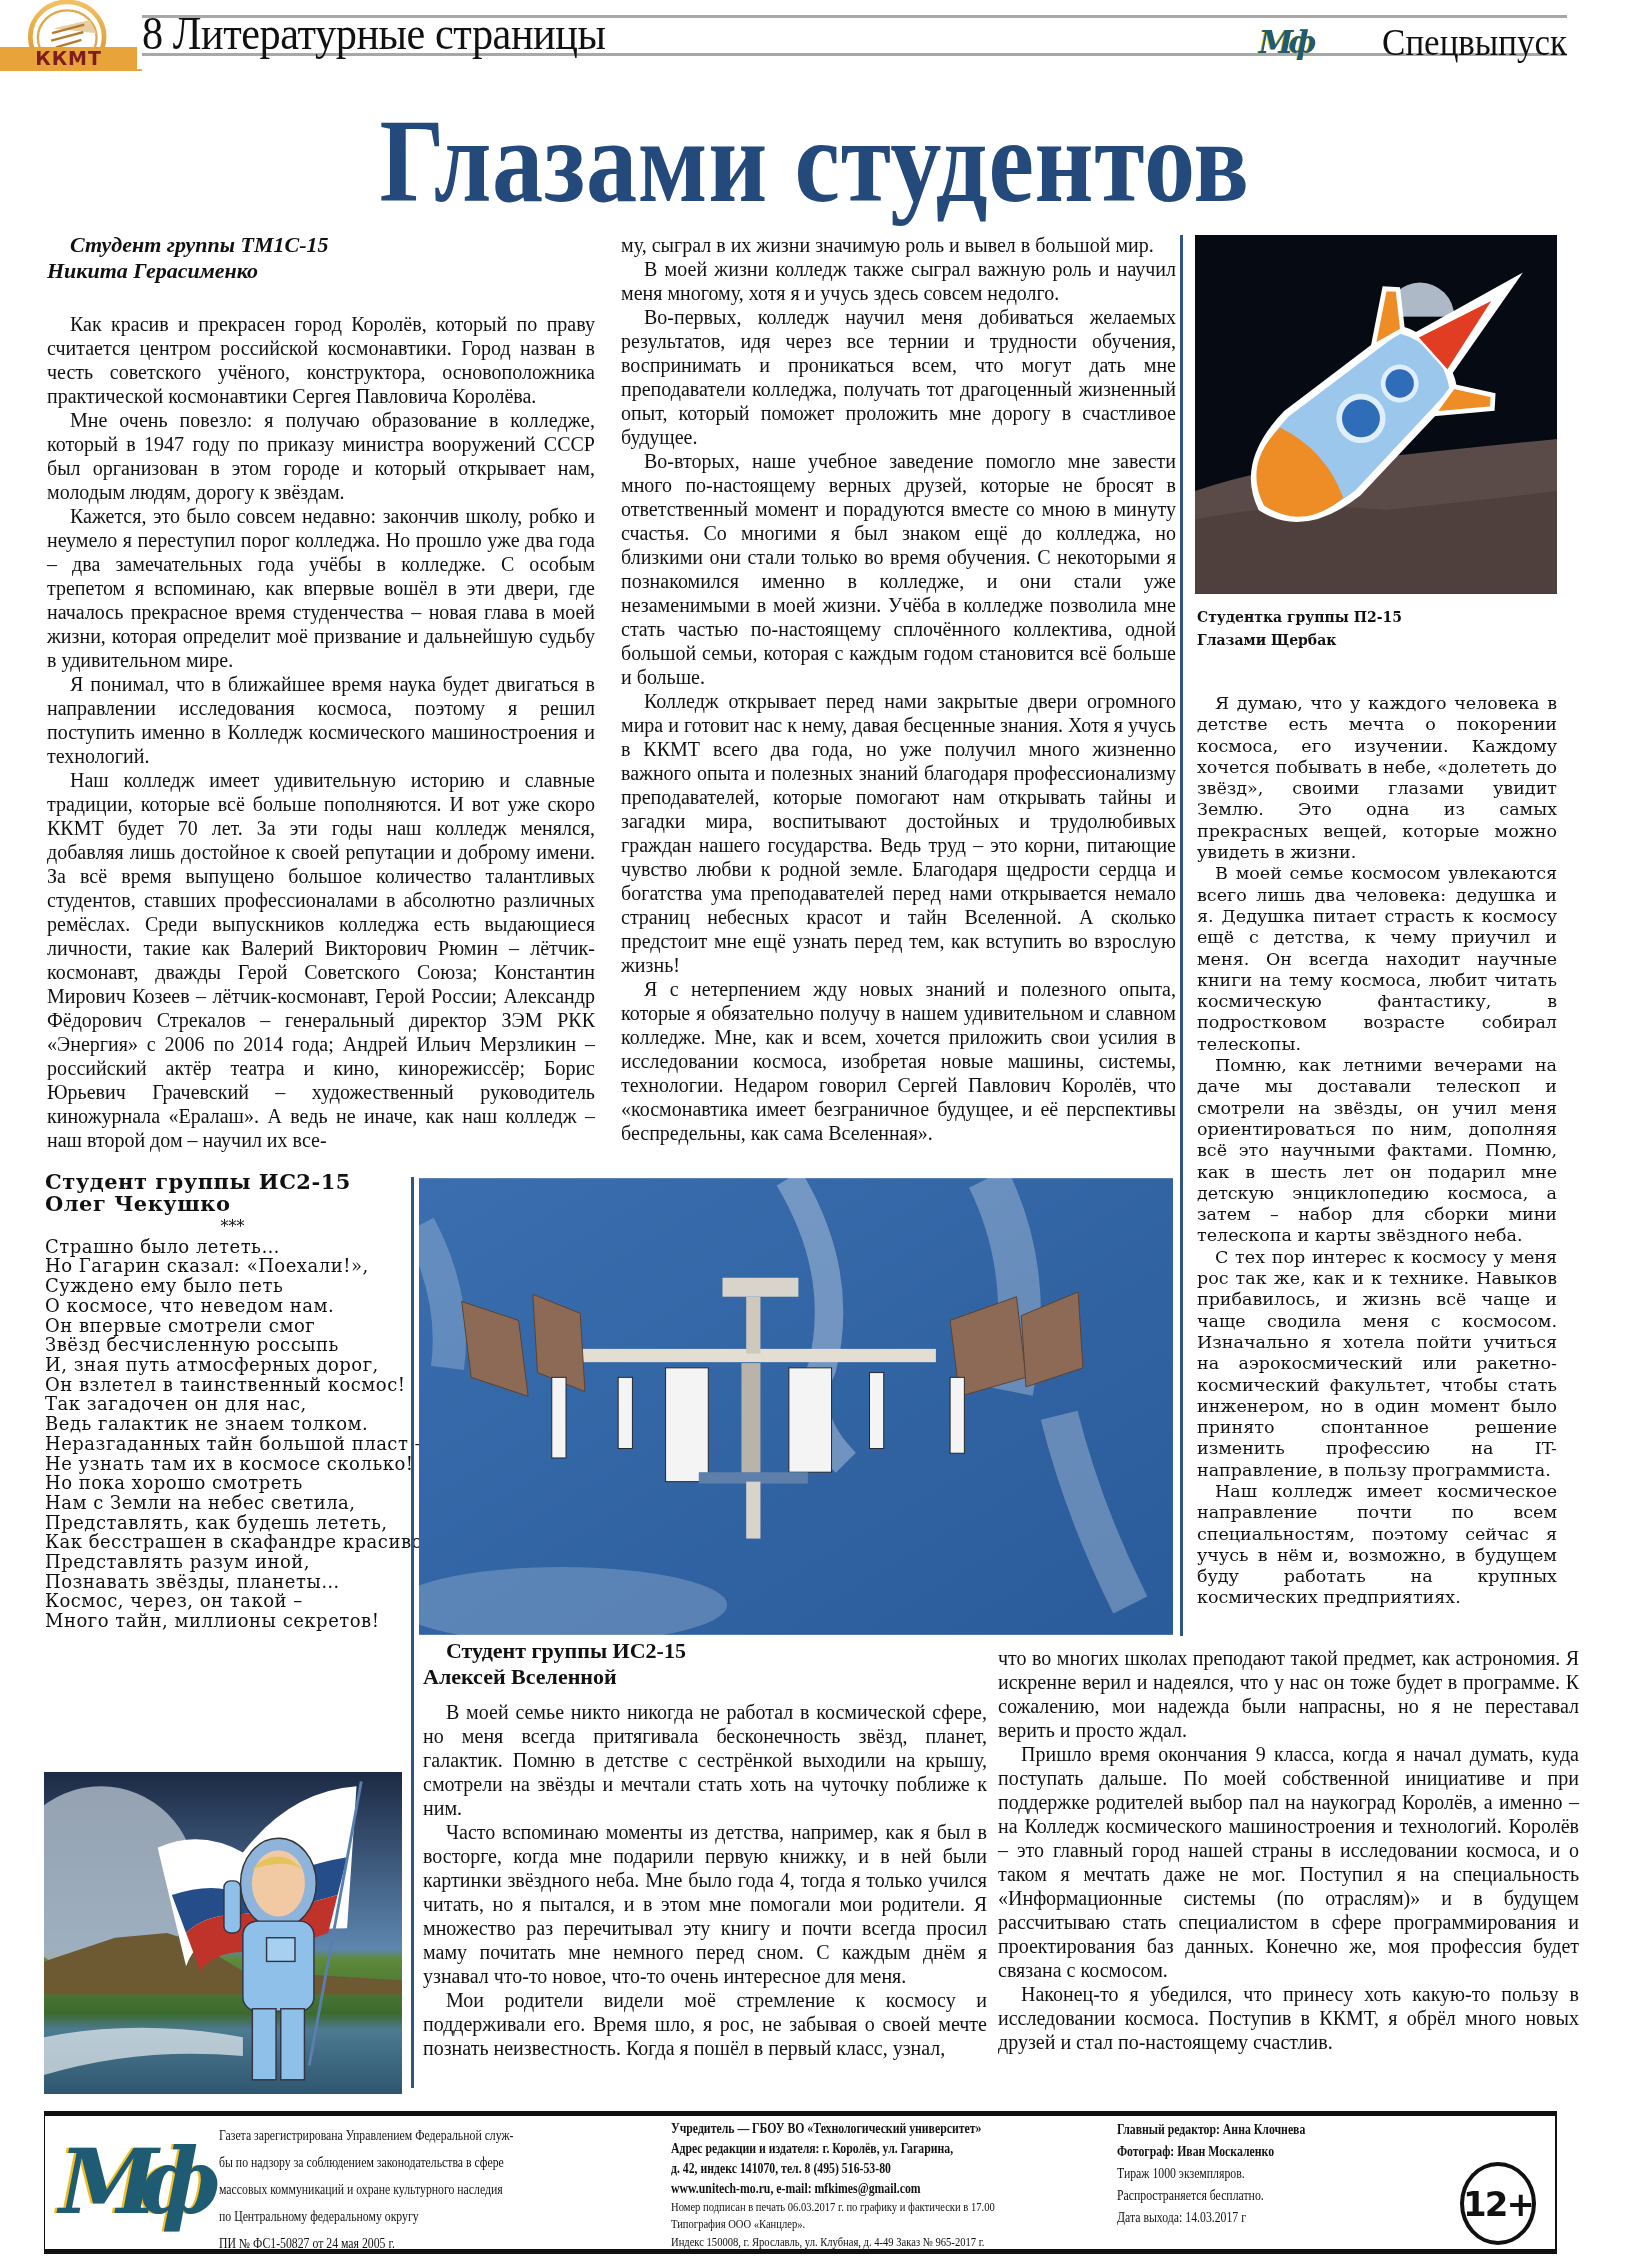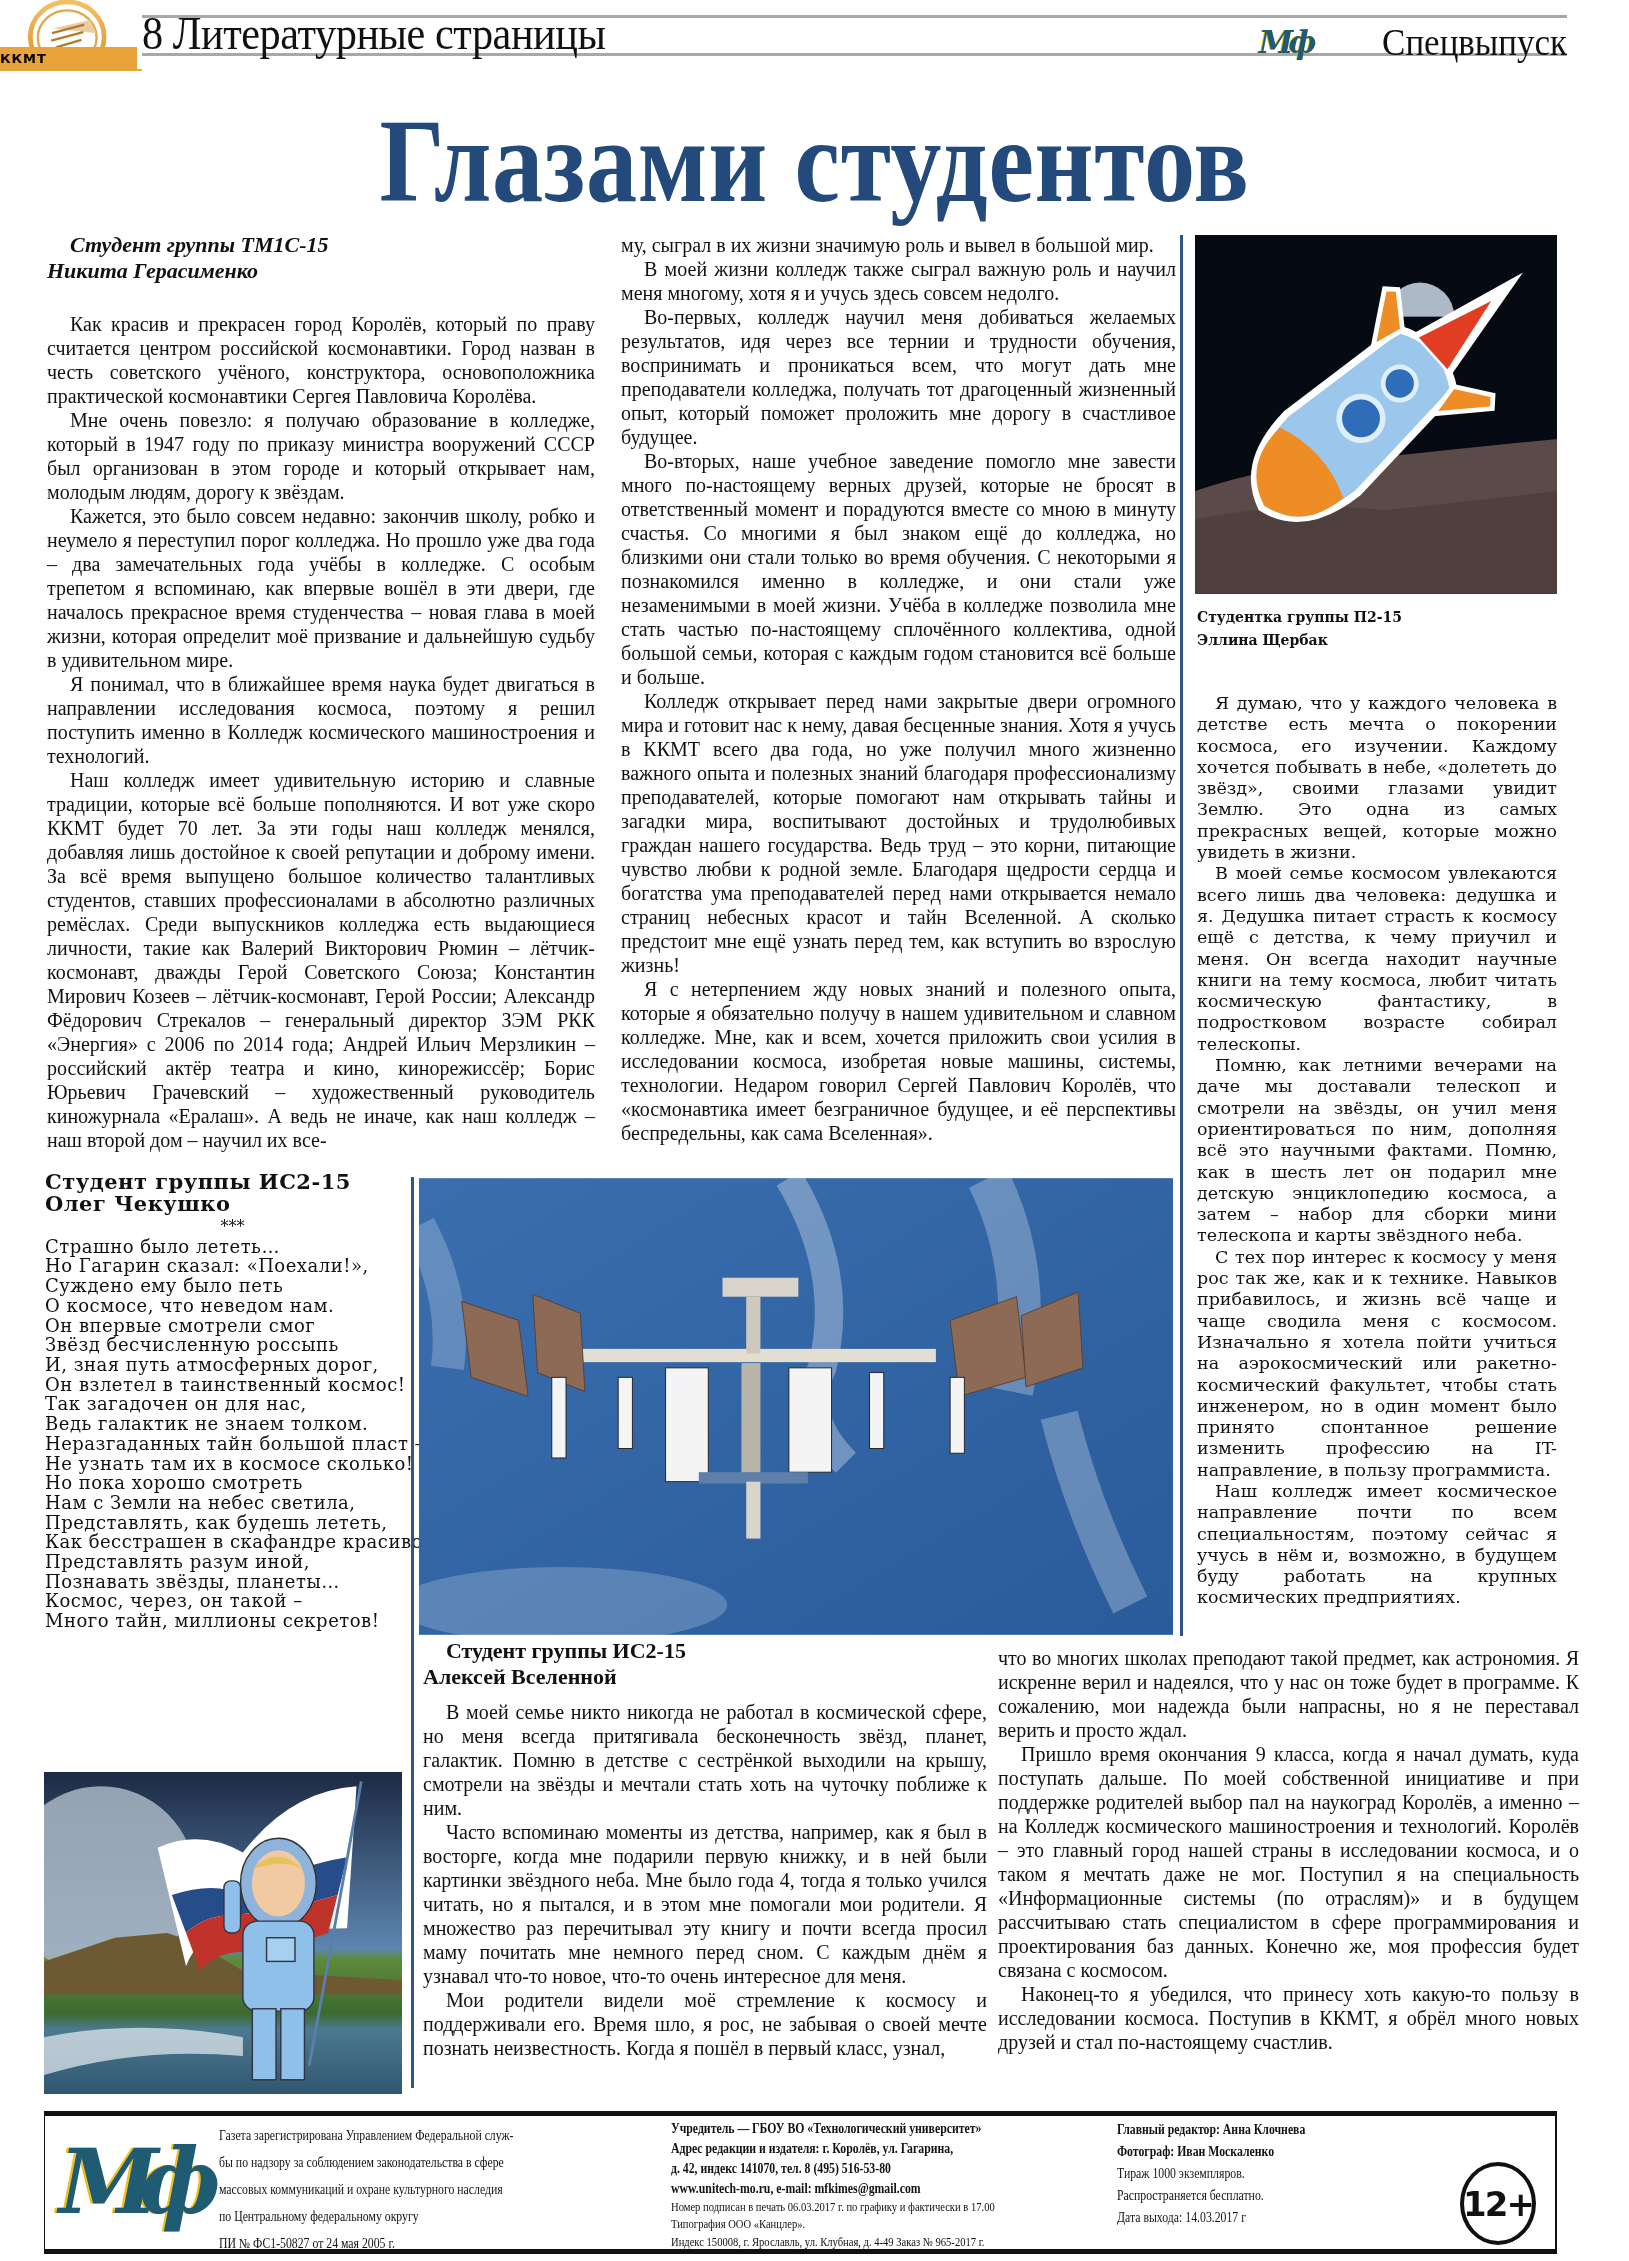--- a/index.html
+++ b/index.html
@@ -51,21 +51,21 @@
     </defs>
     <ellipse cx="142" cy="78" rx="78" ry="74" fill="none" stroke="url(#gold)" stroke-width="10"></ellipse>
     <ellipse cx="142" cy="80" rx="62" ry="58" fill="none" stroke="#e0a84a" stroke-width="5"></ellipse>
     <path d="M112 60 L190 42 L204 70 Z" fill="#e8cfa2"></path>
     <line x1="110" y1="70" x2="178" y2="52" stroke="#b57a30" stroke-width="5"></line>
     <line x1="108" y1="86" x2="176" y2="68" stroke="#b57a30" stroke-width="5"></line>
     <line x1="118" y1="100" x2="172" y2="84" stroke="#b57a30" stroke-width="5"></line>
     <rect x="0" y="146" width="300" height="4" fill="#e8a33a"></rect>
   </svg>
 </div>
-<div class="abs" style="left:0;top:47px;width:137px;height:23px;background:#e8a33a;color:#000000;font-family:'DejaVu Sans',sans-serif;font-weight:bold;font-size:13px;line-height:23px;letter-spacing:0.9px;">
+<div class="abs" style="left:0;top:47px;width:137px;height:23px;background:#e8a33a;color:#7f1d1d;font-family:'DejaVu Sans',sans-serif;font-weight:bold;font-size:19px;line-height:23px;text-align:center;letter-spacing:0.9px;">
   <span>ККМТ</span>
 </div>
 
 <div class="rule" style="left:142px;top:15px;width:1425px;"></div>
 <div class="rule" style="left:142px;top:53px;width:1425px;"></div>
 <div class="abs" style="left:142px;top:18px;width:1425px;height:35px;background:#fff;"></div>
 
 <div class="hdr-title" style="top:10.4px;font-size:46px;">8 Литературные страницы</div>
 
 <div class="abs" style="left:1259px;top:19px;width:38px;height:52px;font-family:'DejaVu Serif',serif;font-style:italic;font-weight:bold;font-size:31px;line-height:47px;color:#1f5b72;text-shadow:-0.9px 0 #e8c21a;letter-spacing:-4.7px;">
@@ -117,21 +117,21 @@
       <path d="M80 95 L180 170 L200 150 L150 80 Z" fill="#ee8c26" stroke="#fff" stroke-width="10"></path>
       <path d="M160 -60 L420 0 L160 60 Z" fill="#ffffff"></path>
       <path d="M165 -45 L330 0 L165 45 Z" fill="#e03d22"></path>
     </g>
   </svg>
 </div>
 
 <div class="rightcol" style="top:606px;">
   <p class="byline">
     <span>Студентка группы П2-15</span><br>
-    <span>Эллина Щербак</span>
+    <span>Глазами Щербак</span>
   </p>
   <p>Я думаю, что у каждого человека в детстве есть мечта о покорении космоса, его изучении. Каждому хочется побывать в небе, «долететь до звёзд», своими глазами увидит Землю. Это одна из самых прекрасных вещей, которые можно увидеть в жизни.</p>
   <p>В моей семье космосом увлекаются всего лишь два человека: дедушка и я. Дедушка питает страсть к космосу ещё с детства, к чему приучил и меня. Он всегда находит научные книги на тему космоса, любит читать космическую фантастику, в подростковом возрасте собирал телескопы.</p>
   <p>Помню, как летними вечерами на даче мы доставали телескоп и смотрели на звёзды, он учил меня ориентироваться по ним, дополняя всё это научными фактами. Помню, как в шесть лет он подарил мне детскую энциклопедию космоса, а затем – набор для сборки мини телескопа и карты звёздного неба.</p>
   <p>С тех пор интерес к космосу у меня рос так же, как и к технике. Навыков прибавилось, и жизнь всё чаще и чаще сводила меня с космосом. Изначально я хотела пойти учиться на аэрокосмический или ракетно-космический факультет, чтобы стать инженером, но в один момент было принято спонтанное решение изменить профессию на IT-направление, в пользу программиста.</p>
   <p>Наш колледж имеет космическое направление почти по всем специальностям, поэтому сейчас я учусь в нём и, возможно, в будущем буду работать на крупных космических предприятиях.</p>
 </div>
 
 <div class="poem">
   <p class="byline" style="margin:0;">

